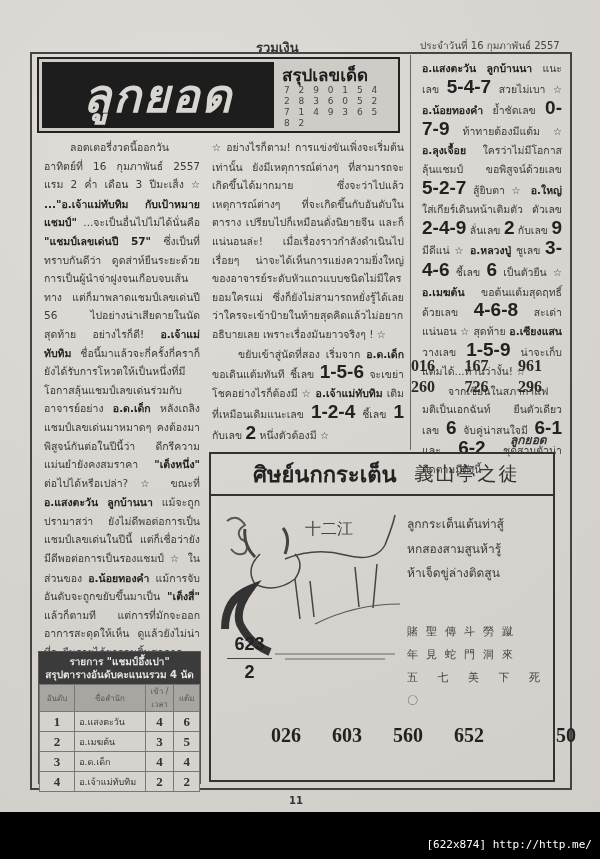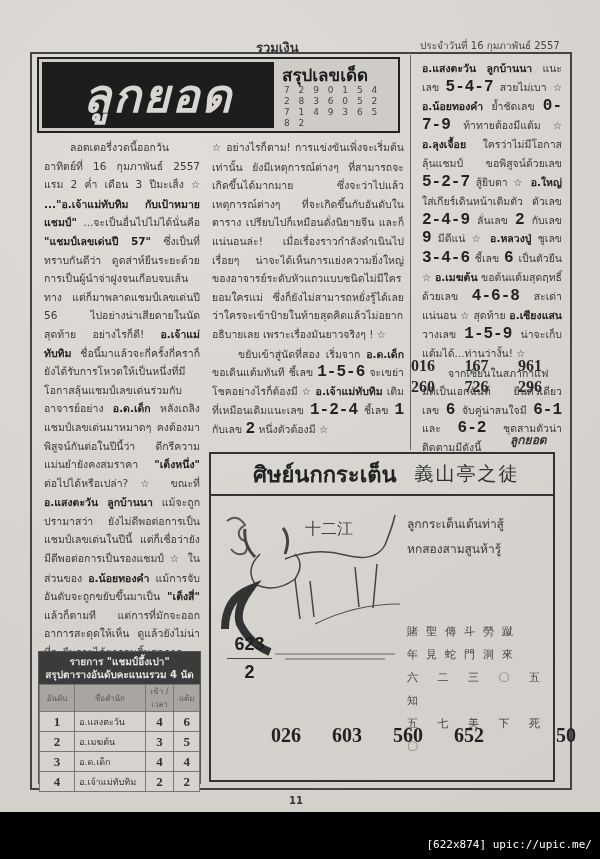--- a/index.html
+++ b/index.html
@@ -36,21 +36,21 @@
   }
   .banner-nums {
     position: absolute; left: 245px; top: 26px; width: 110px; height: 44px;
     font-size: 9px; color: #444; letter-spacing: 3px; line-height: 11px; word-break: break-all;
   }
   .col { position: absolute; font-size: 10.5px; line-height: 18.6px; color: #3a3a3a; text-align: justify; }
   .col b { color: #222; }
   .col-left { left: 44px; top: 138px; width: 156px; }
   .col-mid { left: 212px; top: 138px; width: 192px; }
   .col-right { left: 422px; top: 59px; width: 140px; }
-  .big { font-family: Liberation Mono, monospace; font-weight: bold; font-size: 16px; color: #222; }
+  .big { font-family: Liberation Sans, sans-serif; font-weight: bold; font-size: 19px; color: #222; }
   .star { color: #333; font-size: 10px; }
   .indent { display: inline-block; width: 26px; }
   .vline { position: absolute; left: 410px; top: 55px; width: 1px; height: 395px; background: #666; }
   .numgrid { position: absolute; left: 407px; top: 355px; width: 155px; }
   .numgrid .row { display: flex; justify-content: space-between; padding: 0 4px; }
   .numgrid span { font-family: "Liberation Serif", serif; font-weight: bold; font-size: 16px; color: #2a2a2a; line-height: 21px; width: 40px; }
   .byline { position: absolute; left: 510px; top: 430px; font-size: 12px; font-style: italic; font-weight: bold; color: #333; }
   .table-box {
     position: absolute; left: 38px; top: 651px; width: 163px; height: 133px; border: 1px solid #555;
   }
@@ -194,25 +194,25 @@
       <path d="M40 48 q-12 -12 -10 -28" fill="none" stroke="#444" stroke-width="3"></path>
       <path d="M70 45 q6 -16 -2 -26" fill="none" stroke="#444" stroke-width="3"></path>
       <path d="M80 70 l5 40 M95 72 l4 36 M140 58 l4 40 M162 55 l-4 44" stroke="#444" stroke-width="1.5"></path>
       <path d="M100 115 q40 -20 85 -20" fill="none" stroke="#555" stroke-width="1.2"></path>
       <path d="M10 120 q0 -30 25 -40 q-15 20 -10 35 q10 20 30 28" fill="none" stroke="#333" stroke-width="8"></path>
       <path d="M60 145 l120 0 M70 150 l100 0" stroke="#666" stroke-width="1"></path>
     </svg>
     <div class="poem">
       <div>ลูกกระเต็นเต้นท่าสู้</div>
       <div>หกสองสามสูนห้ารู้</div>
+      <div>ห้าเจ็ดขู่ล่างติดสูน</div>
     </div>
     <div class="cn-grid">
       <div>賭聖傳斗勞蹴</div>
       <div>年見蛇門洞來</div>
-      <div>六 二 三 〇 五 知</div>
       <div>五 七 美 下 死 〇</div>
     </div>
     <div class="frac">
       <div>623</div>
       <div class="line"></div>
       <div>2</div>
     </div>
     <div class="lucky-row">
       <span>026</span>
       <span>603</span>
@@ -221,13 +221,13 @@
       <span class="gap"></span>
       <span>50</span>
       <span>57</span>
       <span>58</span>
     </div>
   </div>
 
   <div class="page-num">11</div>
 </div>
 
-<div class="watermark">[622x874] upic://upic.me/</div>
+<div class="watermark">[622x874] http://http.me/</div>
 
 </body></html>

